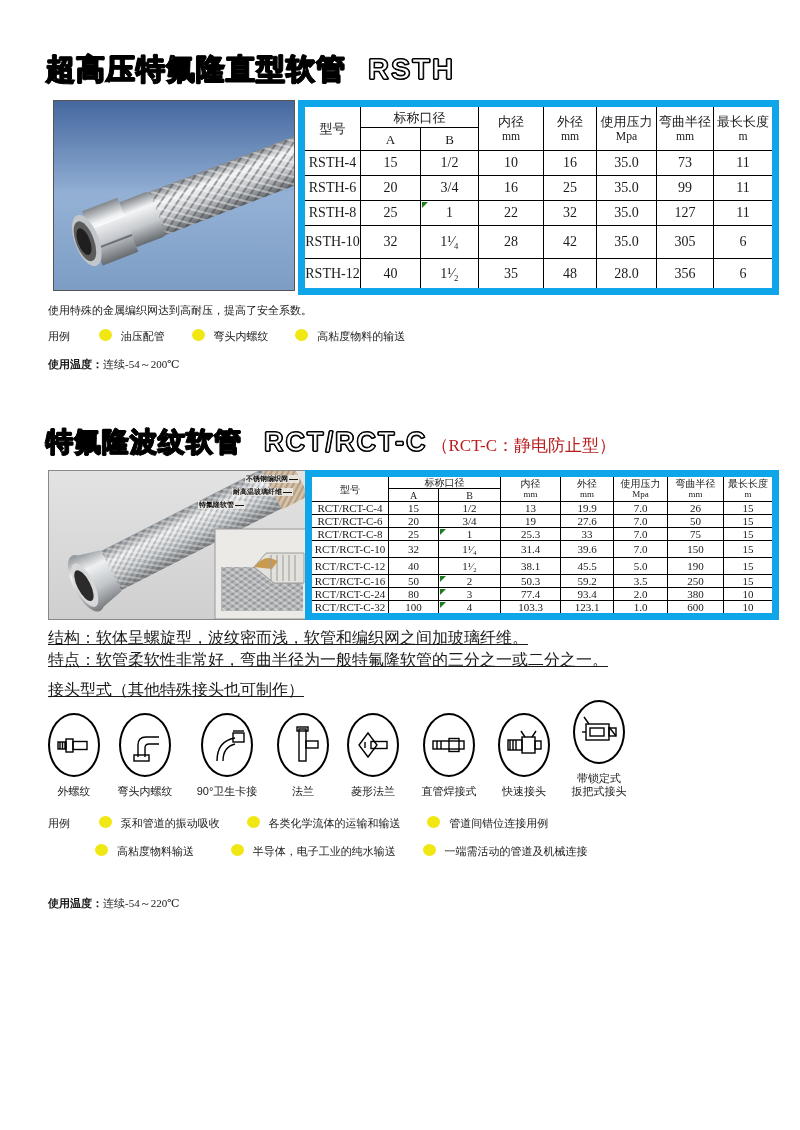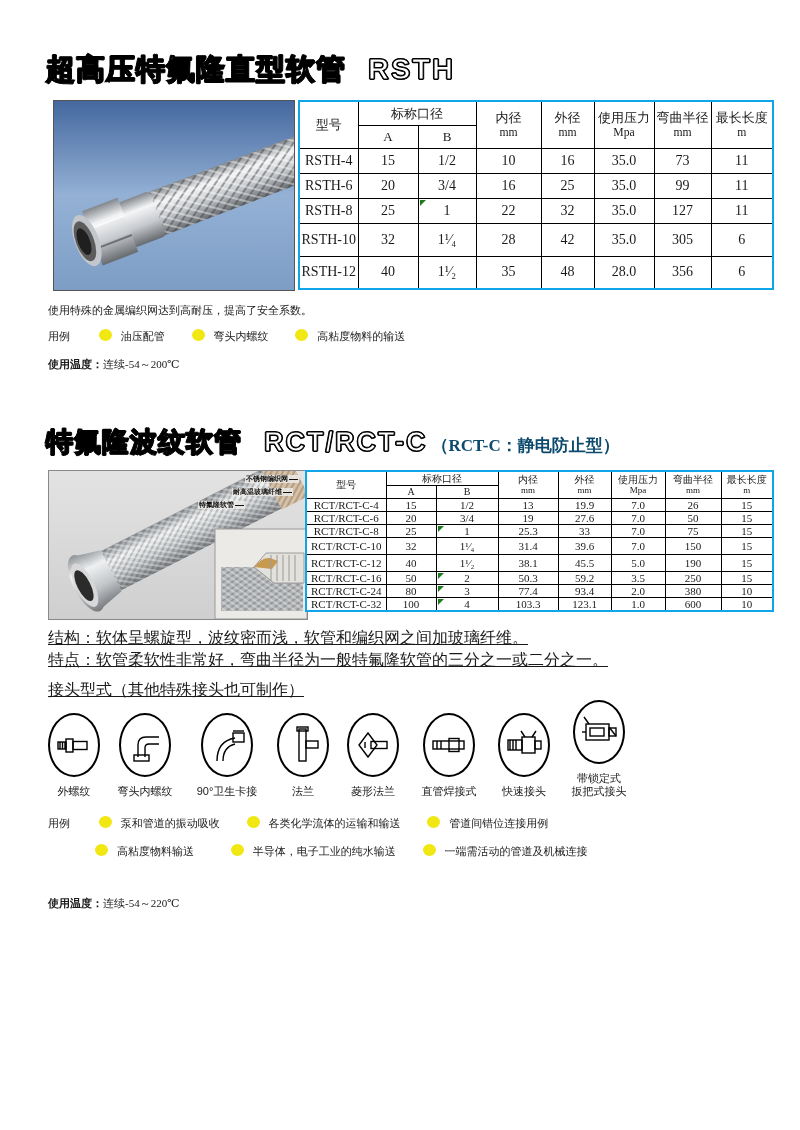--- a/index.html
+++ b/index.html
@@ -13,42 +13,42 @@
     position:absolute; left:46px; white-space:nowrap;
     font-family:"Liberation Sans","DejaVu Sans",sans-serif;
     font-weight:bold; color:#ffffff;
     -webkit-text-stroke:1.2px #000;
     text-shadow:-1px 0 #000,1px 0 #000,0 -1px #000,0 1px #000;
   }
   #title1 { top:50px; font-size:29px; letter-spacing:1px; }
   #title2 { top:424px; font-size:27px; letter-spacing:1px; }
   .title-code { margin-left:22px; letter-spacing:2px; }
   .title-note {
-    font-size:17px; font-weight:bold; color:#0c4a6e;
+    font-size:17px; font-weight:normal; color:#b91c1c;
     -webkit-text-stroke:0; text-shadow:none; letter-spacing:0; margin-left:4px;
     font-family:"Liberation Serif","DejaVu Serif",serif;
   }
   
   .img-box { position:absolute; border:1px solid #555; overflow:hidden; }
   #img1 { left:53px; top:100px; width:242px; height:191px; }
   #img2 { left:48px; top:470px; width:260px; height:150px; border-color:#888; }
   .img-box svg { display:block; }
   .inset-label {
     position:absolute; font-size:7px; line-height:8px; color:#101010;
     font-family:"Liberation Sans","DejaVu Sans",sans-serif; font-weight:bold;
     white-space:nowrap; background:rgba(236,234,230,.85); padding:0 1px;
   }
   .inset-label::after { content:""; display:inline-block; width:9px; border-top:1px solid #111; vertical-align:middle; margin-left:1px; }
   
   table.spec { position:absolute; border-collapse:collapse; table-layout:fixed; background:#fff; }
   table.spec th, table.spec td {
     border:1px solid #000; text-align:center; vertical-align:middle;
     font-weight:normal; overflow:hidden; white-space:nowrap;
   }
-  table.spec { border:2px solid #0ea5e9; }
+  table.spec { border:7px solid #0ea5e9; }
   #table1 { left:298px; top:100px; width:474px; }
   #table1 th { font-size:13px; line-height:15px; }
   #table1 td { font-size:14px; height:25px; }
   #table1 tr.tall td { height:33px; }
   #table2 { left:305px; top:470px; width:467px; }
   #table2 th { font-size:10px; line-height:11px; }
   #table2 td { font-size:11px; height:13px; }
   #table2 tr.tall td { height:17px; }
   .unit { font-size:90%; }
   td.flag { position:relative; }

